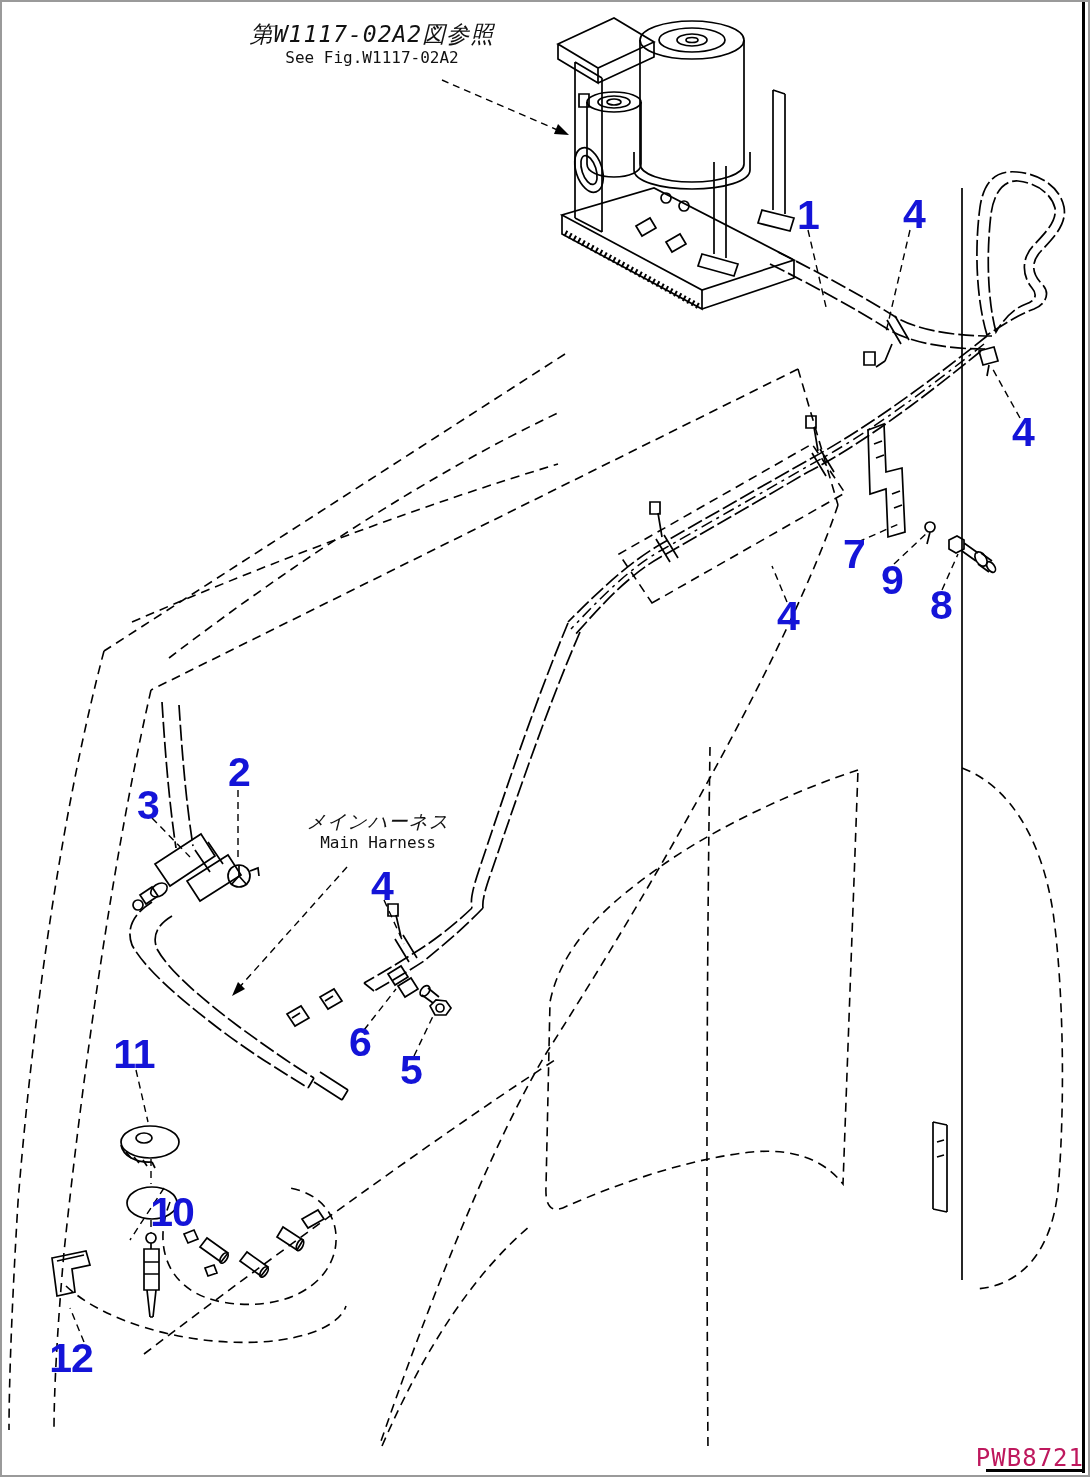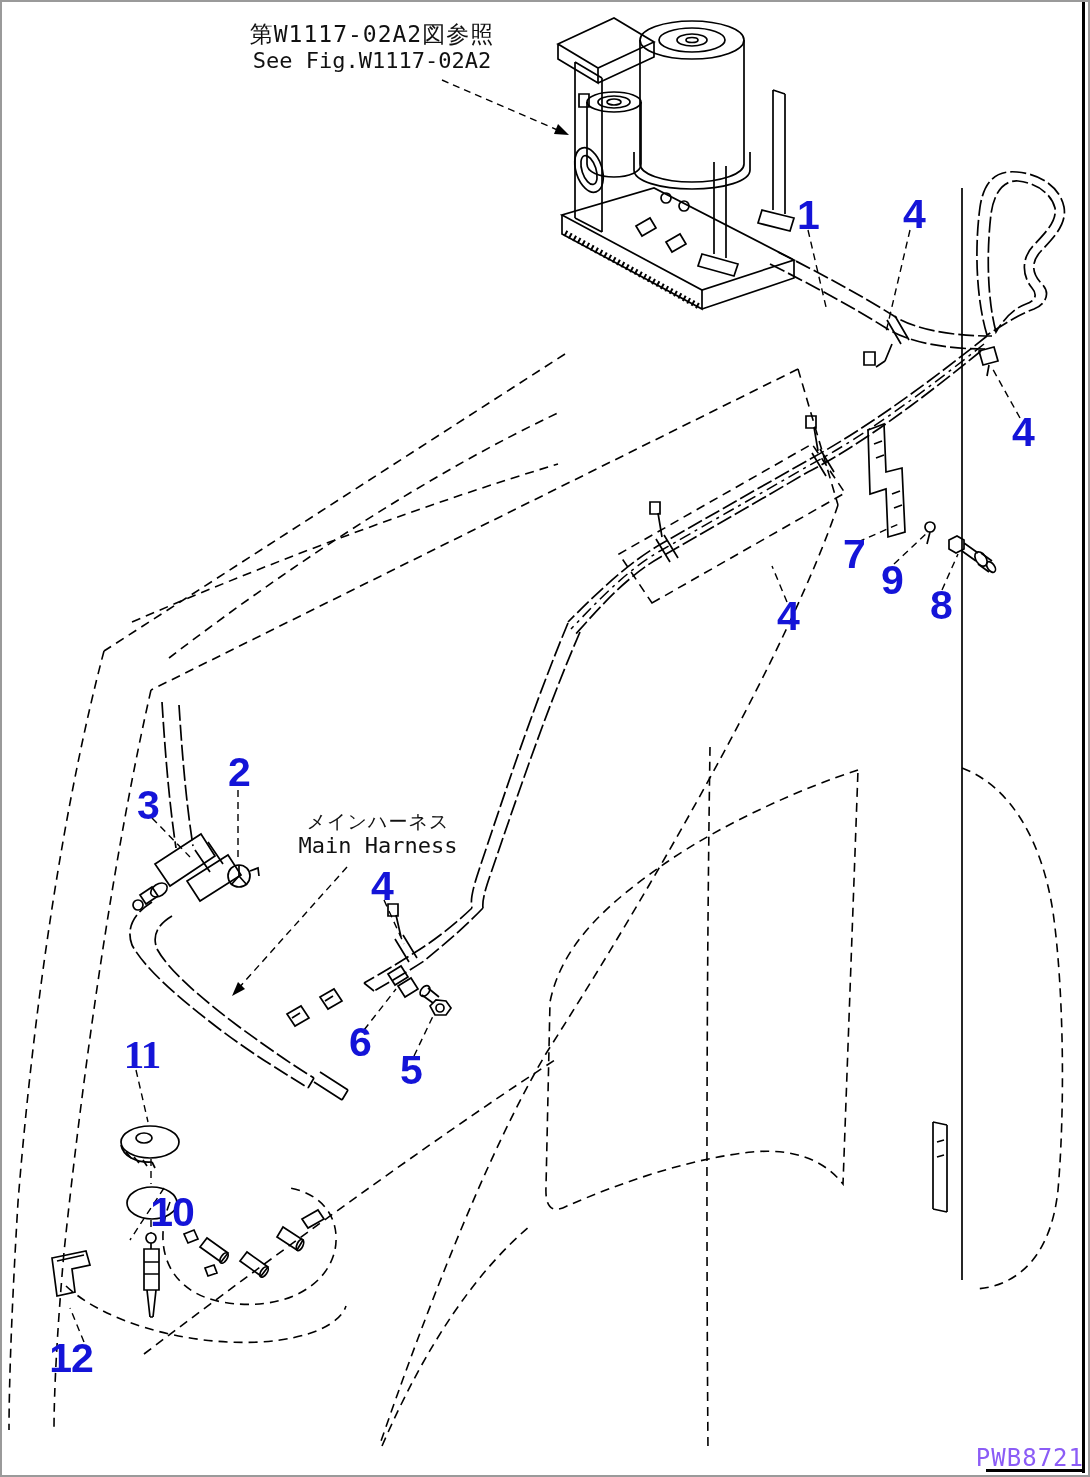--- a/index.html
+++ b/index.html
@@ -15,26 +15,26 @@
   svg.drawing{position:absolute;left:0;top:0;}
   svg.drawing *{vector-effect:non-scaling-stroke;}
   .s  {fill:none;stroke:var(--line-color,#000);stroke-width:1.7;}
   .d  {fill:none;stroke:var(--line-color,#000);stroke-width:1.6;stroke-dasharray:9 6;}
   .dd {fill:none;stroke:var(--line-color,#000);stroke-width:1.5;stroke-dasharray:12 5 3 5;}
   .tube{fill:none;stroke:var(--line-color,#000);stroke-width:1.7;stroke-dasharray:16 4;}
   .leader{fill:none;stroke:var(--line-color,#000);stroke-width:1.4;stroke-dasharray:7 5;}
   .hatch{fill:none;stroke:var(--line-color,#000);stroke-width:6;stroke-dasharray:2 3;}
   .fill{fill:var(--line-color,#000);stroke:none;}
   .note{position:absolute;color:#111;text-align:center;}
-  .note .jp{font-size:23px;line-height:1.22;letter-spacing:1px;white-space:nowrap;}
-  .note .en{font-size:22px;line-height:1.2;letter-spacing:0px;white-space:nowrap;}
+  .note .jp{font-size:23px;line-height:1.22;letter-spacing:1px;white-space:nowrap;font-style:italic;}
+  .note .en{font-size:16px;line-height:1.2;letter-spacing:0px;white-space:nowrap;}
   .harness-note .jp{font-size:19px;}
   .code{
     position:absolute;left:952px;top:1442px;width:130px;
-    font-size:24px;color:#8b5cf6;letter-spacing:1px;text-align:right;
+    font-size:24px;color:#be185d;letter-spacing:1px;text-align:right;
   }
   .callout-layer{position:absolute;left:0;top:0;width:100%;height:100%;pointer-events:none;}
   .callout{
     position:absolute;transform:translate(-50%,-50%);
     font-family:"Liberation Sans",sans-serif;
     font-weight:700;font-size:41px;
     color:var(--callout-color,#1414d8);
     letter-spacing:-1px;line-height:1;
   }
   .frame-right{position:absolute;left:1080px;top:0;width:3px;height:1471px;background:#000;}
@@ -242,20 +242,20 @@
       <div class="callout" style="left: 1021px; top: 430px;">4</div>
       <div class="callout" style="left: 852px; top: 552px;">7</div>
       <div class="callout" style="left: 890px; top: 578px;">9</div>
       <div class="callout" style="left: 939px; top: 603px;">8</div>
       <div class="callout" style="left: 786px; top: 614px;">4</div>
       <div class="callout" style="left: 237px; top: 770px;">2</div>
       <div class="callout" style="left: 146px; top: 803px;">3</div>
       <div class="callout" style="left: 380px; top: 884px;">4</div>
       <div class="callout" style="left: 358px; top: 1040px;">6</div>
       <div class="callout" style="left: 409px; top: 1068px;">5</div>
-      <div class="callout" style="left: 140px; top: 1052px; font-family: Liberation Serif, serif;">11</div>
+      <div class="callout" style="left: 132px; top: 1052px;">11</div>
       <div class="callout" style="left: 170px; top: 1170px; margin-top: 40px;">10</div>
       <div class="callout" style="left: 69px; top: 1356px;">12</div>
     </div>
 
   <div class="frame-right"></div>
   <div class="frame-bottom"></div>
 </div>
 
 </body></html>

